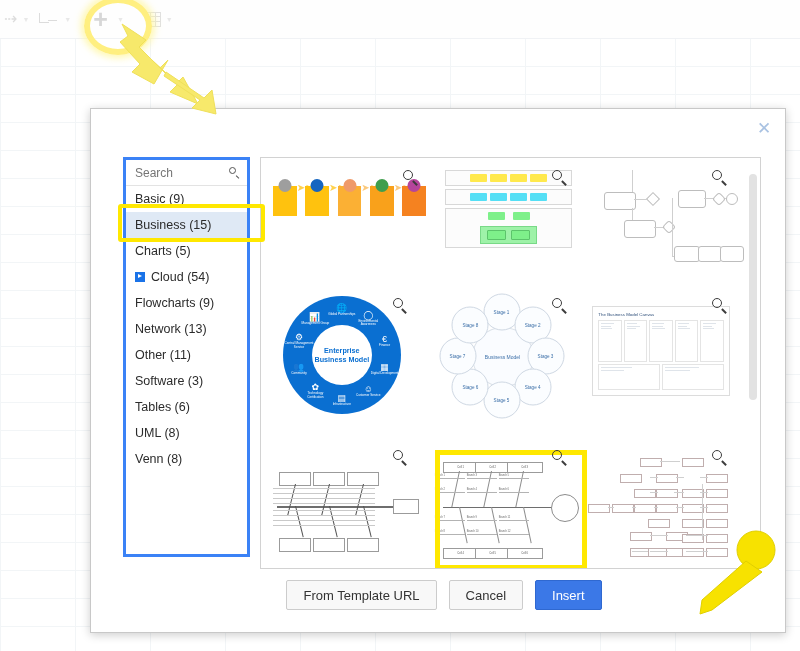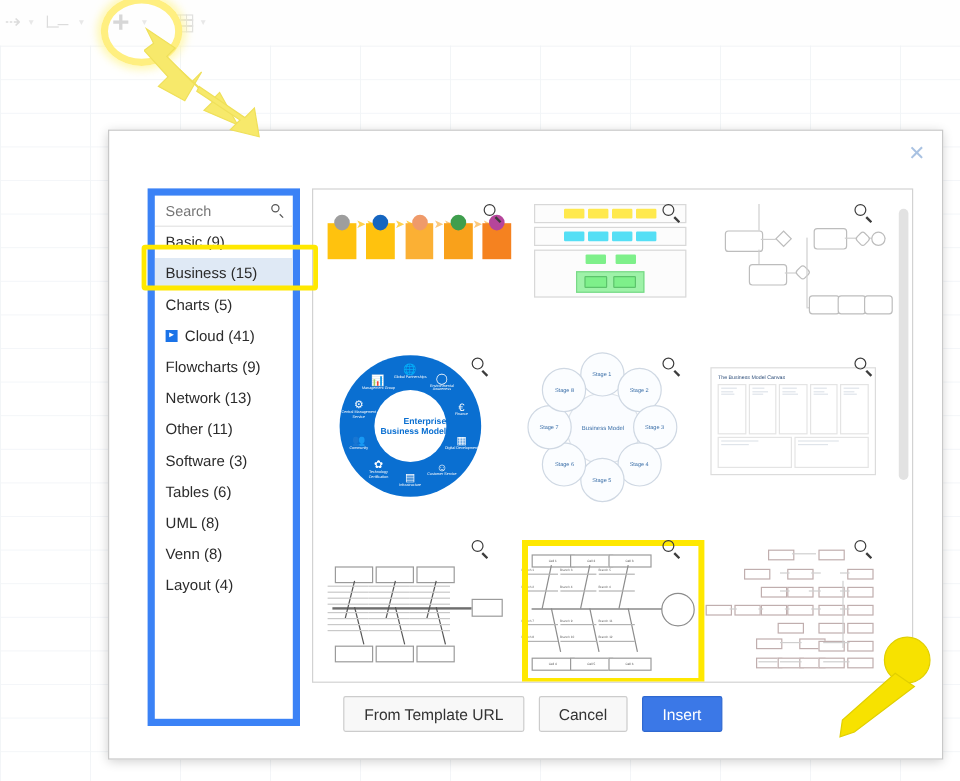--- a/index.html
+++ b/index.html
@@ -47,21 +47,21 @@
   }
   #close-btn{
     position:absolute;right:12px;top:10px;width:18px;height:18px;
     color:#a9c2e2;font-size:17px;line-height:18px;text-align:center;cursor:pointer;
     font-family:"DejaVu Sans",sans-serif;
   }
 
   #dialog-body{position:absolute;left:32px;top:48px;width:638px;height:412px;display:flex;}
 
   
-  #sidebar{width:127px;height:448px;border:6px solid #3b82f6;background:#fff;
+  #sidebar{width:127px;height:400px;border:3px solid #3b82f6;background:#fff;
     box-sizing:border-box;overflow:hidden;}
   #search-row{height:26px;border-bottom:1px solid #e3e3e3;display:flex;align-items:center;
     padding:0 7px;box-sizing:border-box;}
   #search-input{border:0;outline:0;flex:1;font-size:12px;color:#8a8a8a;
     font-family:"Liberation Sans",sans-serif;background:transparent;width:10px;}
   .mag{width:11px;height:11px;position:relative;display:inline-block;flex:none;}
   .mag:before{content:"";position:absolute;left:0;top:0;width:7.4px;height:7.4px;
     border:1.3px solid #555;border-radius:50%;box-sizing:border-box;}
   .mag:after{content:"";position:absolute;left:7.4px;top:7.6px;width:4.4px;height:1.3px;
     background:#555;transform:rotate(45deg);transform-origin:left center;}
@@ -121,21 +121,21 @@
   .tbl{border:1px solid #d8d8d8;background:#fcfcfc;margin:0 0 3px 0;padding:3px;
     display:flex;gap:3px;justify-content:center;}
   .tbl i{display:block;width:17px;height:8px;border-radius:1px;}
 
   .bpmn-box{position:absolute;border:1px solid #bdbdbd;background:#fff;border-radius:3px;}
   .bpmn-line{position:absolute;background:#cfcfcf;}
 
   .circ-wrap{position:relative;width:118px;height:118px;margin:4px auto 0;}
   #ebm-ring{position:absolute;inset:0;border-radius:50%;background:#0a6fd1;}
   #ebm-hole{position:absolute;left:29px;top:29px;width:60px;height:60px;border-radius:50%;
-    background:#fff;display:flex;align-items:center;justify-content:center;text-align:right;}
+    background:#fff;display:flex;align-items:center;justify-content:center;text-align:center;}
   #ebm-hole span{font-size:7.2px;font-weight:bold;color:#0a6fd1;line-height:1.25;}
   .ebm-node{position:absolute;width:30px;text-align:center;color:#fff;font-size:3.1px;
     line-height:1.2;transform:translate(-50%,-50%);}
   .ebm-node .ico{font-size:9px;line-height:10px;display:block;}
 
   .stage-wrap{position:relative;width:122px;height:120px;margin:4px auto 0;}
   #stage-center{position:absolute;left:31px;top:31px;width:60px;height:58px;border-radius:50%;
     border:1px solid #dde3ea;background:#fafcff;display:flex;align-items:center;
     justify-content:center;text-align:center;}
   #stage-center span{font-size:5px;color:#3b6fa8;line-height:1.3;}
@@ -204,21 +204,21 @@
             <span>Basic (9)</span>
           </div>
           <div class="cat sel">
             <span>Business (15)</span>
           </div>
           <div class="cat">
             <span>Charts (5)</span>
           </div>
           <div class="cat">
             <span class="expander"></span>
-            <span>Cloud (41)</span>
+            <span>Cloud (54)</span>
           </div>
           <div class="cat">
             <span>Flowcharts (9)</span>
           </div>
           <div class="cat">
             <span>Network (13)</span>
           </div>
           <div class="cat">
             <span>Other (11)</span>
           </div>
@@ -226,23 +226,20 @@
             <span>Software (3)</span>
           </div>
           <div class="cat">
             <span>Tables (6)</span>
           </div>
           <div class="cat">
             <span>UML (8)</span>
           </div>
           <div class="cat">
             <span>Venn (8)</span>
-          </div>
-          <div class="cat">
-            <span>Layout (4)</span>
           </div>
         </div>
     </div>
 
     <div id="thumbs">
       <div id="thumb-scroll">
 
         <div class="trow">
 
           <div class="tcell">

